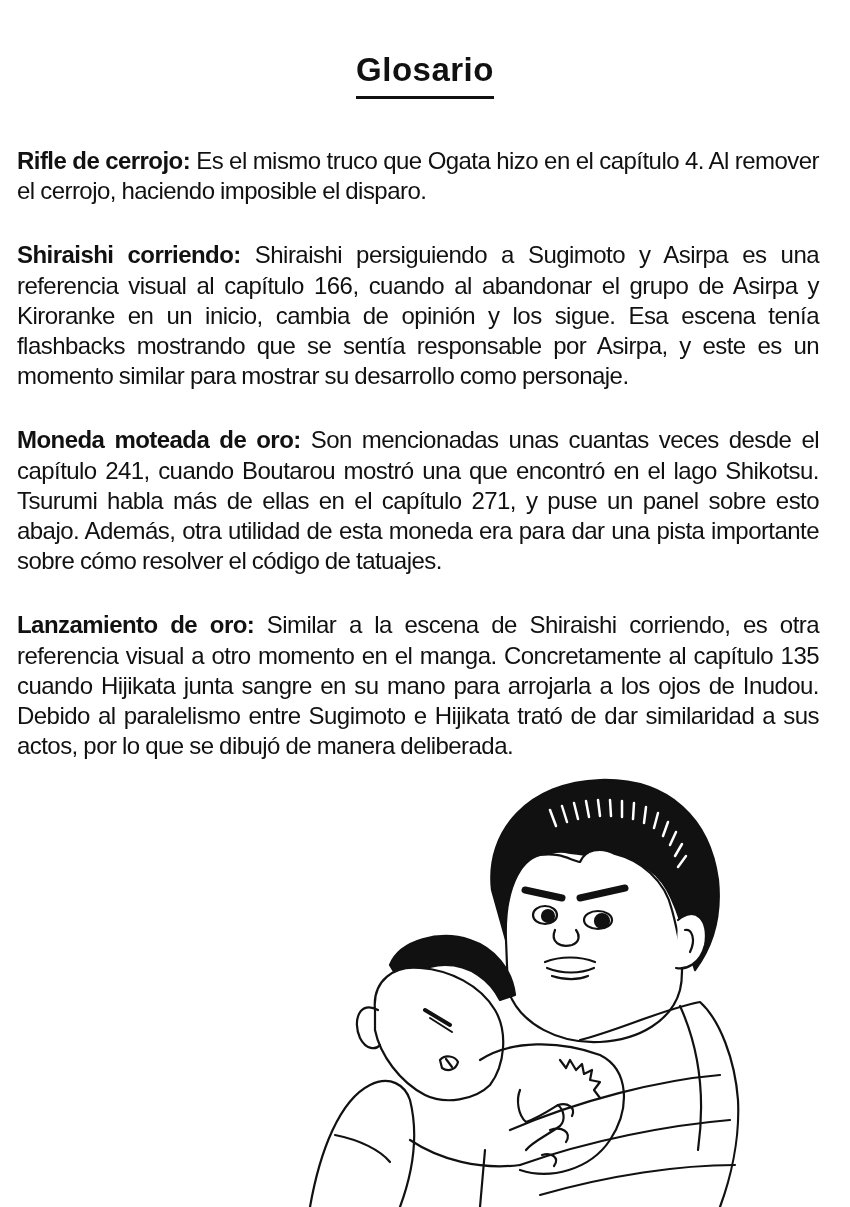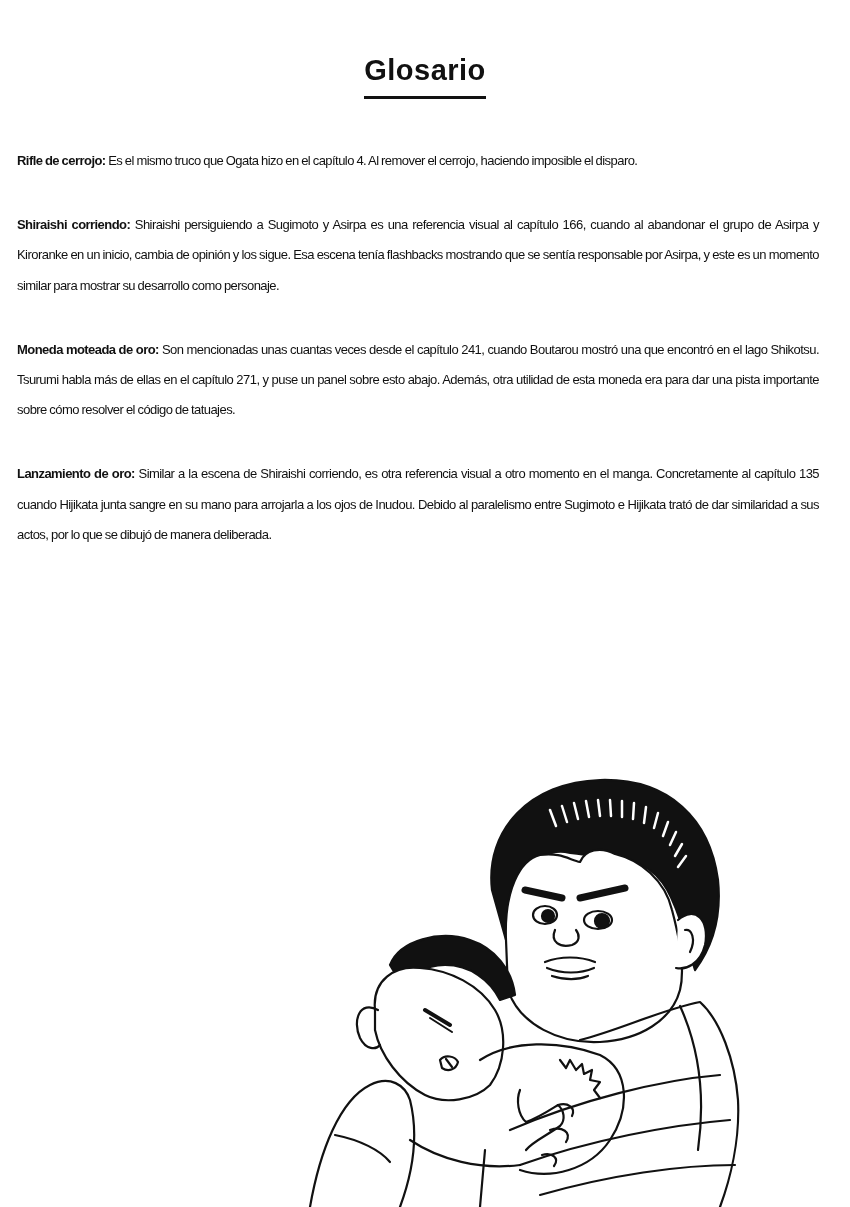--- a/index.html
+++ b/index.html
@@ -26,37 +26,37 @@
     top: 46px;
     left: 0;
     width: 850px;
     text-align: center;
     margin: 0;
   }
   .title span {
     display: inline-block;
     font-family: "Liberation Sans", sans-serif;
     font-weight: bold;
-    font-size: 29px;
+    font-size: 33px;
     letter-spacing: 0.5px;
     line-height: 48px;
     padding-bottom: 2px;
     border-bottom: 3px solid #111;
     color: #111;
     text-align: right;
   }
   .entries {
     position: absolute;
     left: 17px;
     top: 146px;
     width: 818px;
   }
   .entry {
     margin: 0 16px 34px 0;
-    font-size: 13px;
+    font-size: 24px;
     line-height: 30.2px;
     text-align: justify;
     font-family: "Liberation Sans", sans-serif;
     letter-spacing: -0.55px;
     word-spacing: -0.5px;
     font-stretch: condensed;
   }
   .entry .term {
     font-weight: bold;
   }

